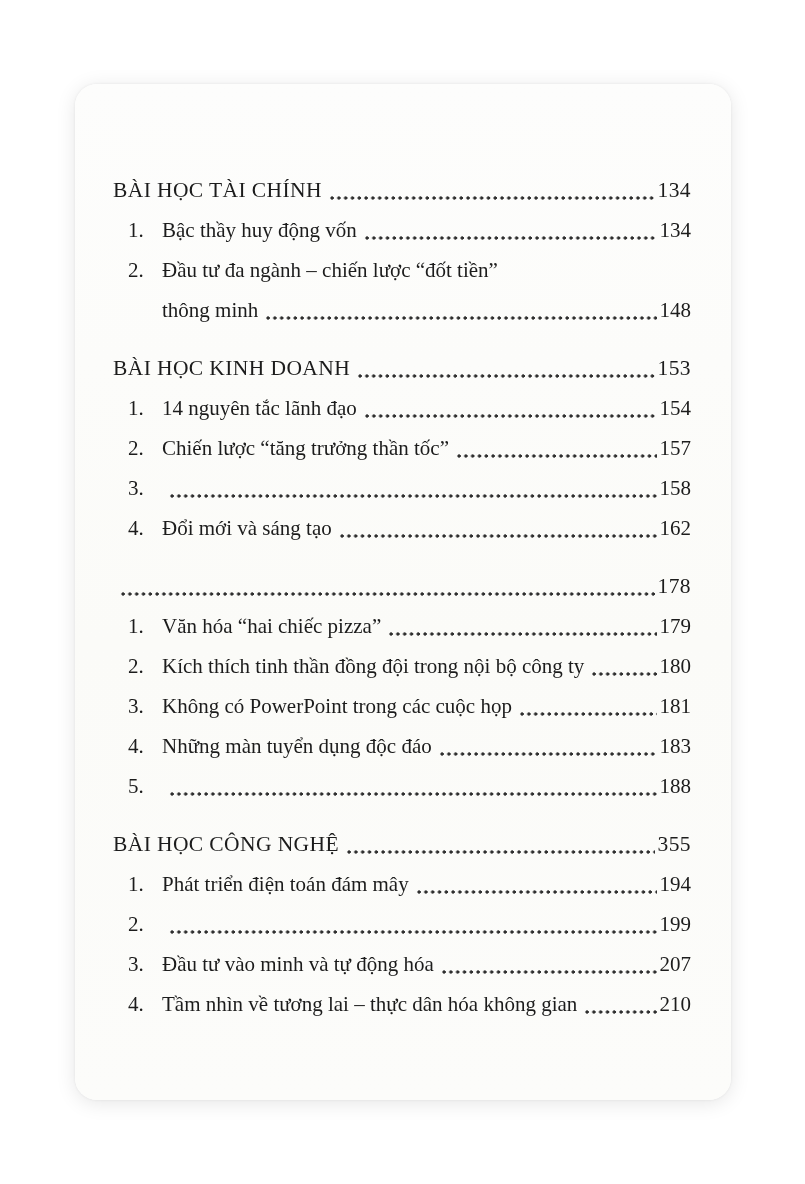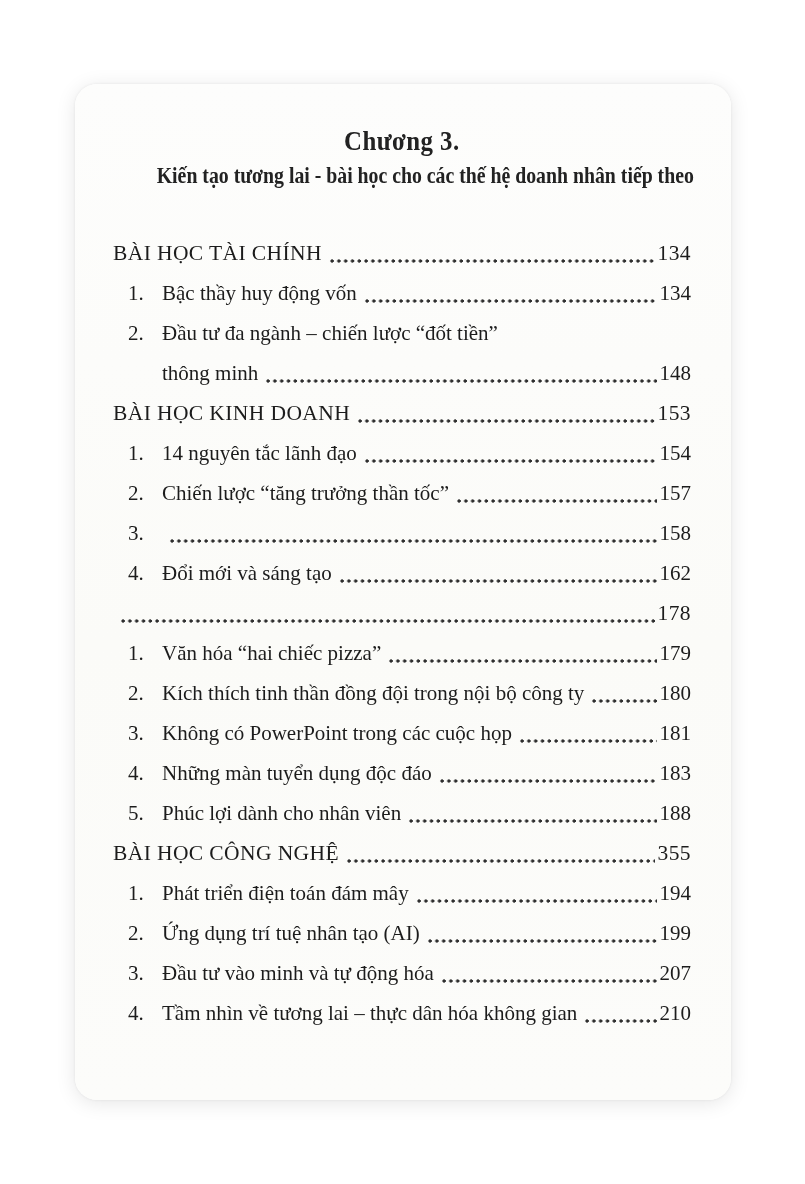--- a/index.html
+++ b/index.html
@@ -47,20 +47,21 @@
   }
   .toc { margin-top: 44px; }
   .row {
     display: flex;
     align-items: flex-end;
     font-size: 21px;
     line-height: 40px;
     color: #1c1c1c;
   }
   .section-header {
+    margin-top: 18px;
     letter-spacing: 0.4px;
     font-size: 21.5px;
   }
   .section:first-child .section-header { margin-top: 0; }
   .item, .cont { padding-left: 15px; }
   .num { flex: 0 0 34px; }
   .cont .num { flex: 0 0 34px; }
   .itext, .label { flex: 0 1 auto; white-space: nowrap; }
   .dots {
     flex: 1 1 auto;
@@ -73,26 +74,20 @@
     min-width: 0;
   }
   .dots.hidden { visibility: hidden; flex: 1 1 auto; }
   .pg { flex: 0 0 auto; }
 </style>
 </head>
 <body>
 
 <div class="stage">
   <div class="paper">
-    <div class="chapter-head">
-      <span class="chapter-title">Chương 3.</span>
-      <div class="chapter-subtitle-wrap">
-        <span class="chapter-subtitle">Kiến tạo tương lai - bài học cho các thế hệ doanh nhân tiếp theo</span>
-      </div>
-    </div>
     <div class="toc" id="toc">
   <div class="section">
     <div class="row section-header">
       <span class="label">BÀI HỌC TÀI CHÍNH</span>
       <span class="dots"></span>
       <span class="pg">134</span>
     </div>
 
   <div class="row item">
     <span class="num">1.</span>
@@ -180,21 +175,20 @@
 
   <div class="row item">
     <span class="num">4.</span>
     <span class="itext">Những màn tuyển dụng độc đáo</span>
     <span class="dots"></span>
     <span class="pg">183</span>
   </div>
 
   <div class="row item">
     <span class="num">5.</span>
-    <span class="itext">Phúc lợi dành cho nhân viên</span>
     <span class="dots"></span>
     <span class="pg">188</span>
   </div>
 </div>
 
   <div class="section">
     <div class="row section-header">
       <span class="label">BÀI HỌC CÔNG NGHỆ</span>
       <span class="dots"></span>
       <span class="pg">355</span>
@@ -202,21 +196,20 @@
 
   <div class="row item">
     <span class="num">1.</span>
     <span class="itext">Phát triển điện toán đám mây</span>
     <span class="dots"></span>
     <span class="pg">194</span>
   </div>
 
   <div class="row item">
     <span class="num">2.</span>
-    <span class="itext">Ứng dụng trí tuệ nhân tạo (AI)</span>
     <span class="dots"></span>
     <span class="pg">199</span>
   </div>
 
   <div class="row item">
     <span class="num">3.</span>
     <span class="itext">Đầu tư vào minh và tự động hóa</span>
     <span class="dots"></span>
     <span class="pg">207</span>
   </div>

